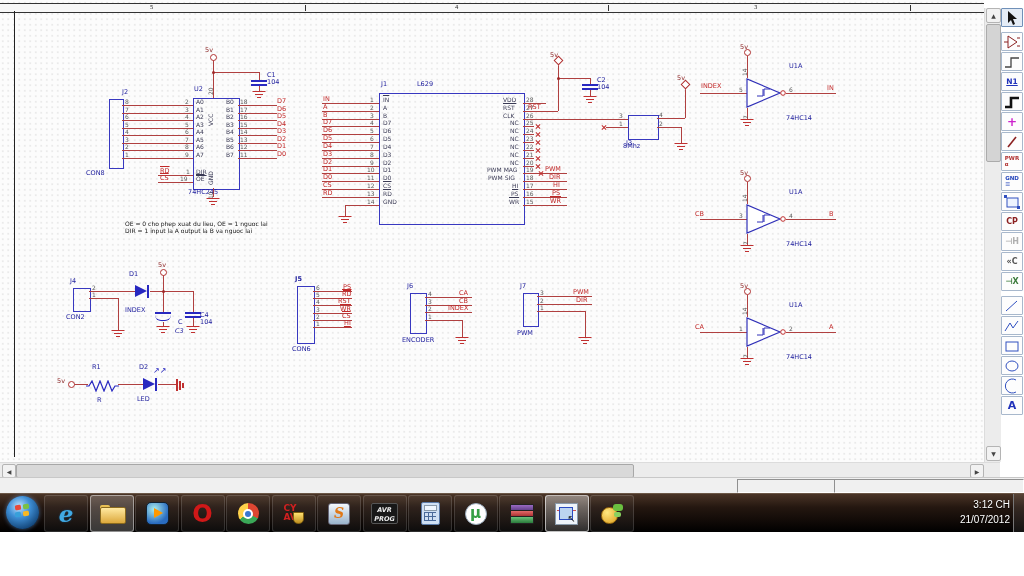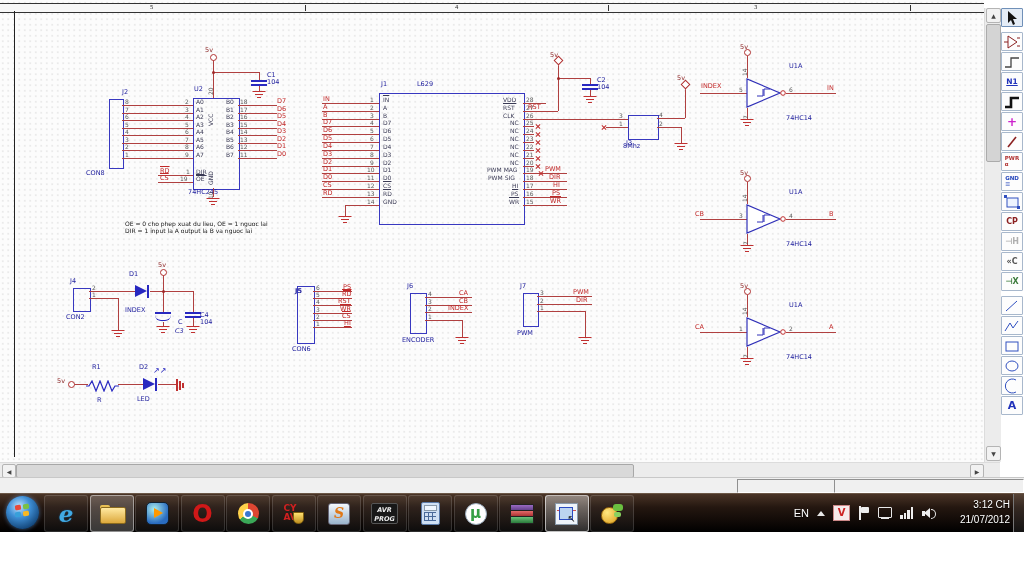--- a/index.html
+++ b/index.html
@@ -406,21 +406,21 @@
       <div class="lbl ref" style="left: 129px; top: 271px;">D1</div>
       <div class="lbl ref" style="left: 125px; top: 307px;">INDEX</div>
       <div class="lbl ref" style="left: 175px; top: 328px; font-style: italic;">C3</div>
       <div class="lbl ref" style="left: 178px; top: 319px;">C</div>
       <div class="lbl ref" style="left: 200px; top: 312px;">C4</div>
       <div class="lbl ref" style="left: 200px; top: 319px;">104</div>
       <div class="lbl ref" style="left: 92px; top: 364px;">R1</div>
       <div class="lbl ref" style="left: 97px; top: 397px;">R</div>
       <div class="lbl ref" style="left: 139px; top: 364px;">D2</div>
       <div class="lbl ref" style="left: 137px; top: 396px;">LED</div>
-      <div class="lbl ref" style="left: 295px; top: 288px; font-weight: bold;">J5</div>
+      <div class="lbl ref" style="left: 295px; top: 276px; font-weight: bold;">J5</div>
       <div class="lbl ref" style="left: 292px; top: 346px;">CON6</div>
       <div class="lbl ref" style="left: 407px; top: 283px;">J6</div>
       <div class="lbl ref" style="left: 402px; top: 337px;">ENCODER</div>
       <div class="lbl ref" style="left: 520px; top: 283px;">J7</div>
       <div class="lbl ref" style="left: 517px; top: 330px;">PWM</div>
       <div class="lbl ref" style="left: 789px; top: 63px;">U1A</div>
       <div class="lbl ref" style="left: 786px; top: 115px;">74HC14</div>
       <div class="lbl ref" style="left: 789px; top: 189px;">U1A</div>
       <div class="lbl ref" style="left: 786px; top: 241px;">74HC14</div>
       <div class="lbl ref" style="left: 789px; top: 302px;">U1A</div>
@@ -805,44 +805,20 @@
           </span>
         </div>
         <div class="task-app" style="left: 590px;">
           <span class="i-ym">
             <b></b>
             <i></i>
             <u></u>
           </span>
         </div>
       </div>
-    <div id="tray">
-      <span class="tray-txt">EN</span>
-      <span class="tri-up"></span>
-      <span class="unikey">V</span>
-      <span class="flagic">
-          <i></i>
-          <b></b>
-        </span>
-      <span class="monic">
-          <b></b>
-          <i></i>
-        </span>
-      <span class="barsic">
-        <i style="left:0;height:4px;"></i>
-          <i style="left:3.5px;height:6px;"></i>
-          <i style="left:7px;height:9px;"></i>
-          <i style="left:10.5px;height:12px;"></i>
-      </span>
-      <span class="spkic">
-          <b></b>
-          <u></u>
-          <i></i>
-        </span>
-    </div>
     <div id="clock">
       <div>3:12 CH</div>
       <div>21/07/2012</div>
     </div>
     <div id="showdesk"></div>
   </div>
 
 </div>
 
 </body></html>

